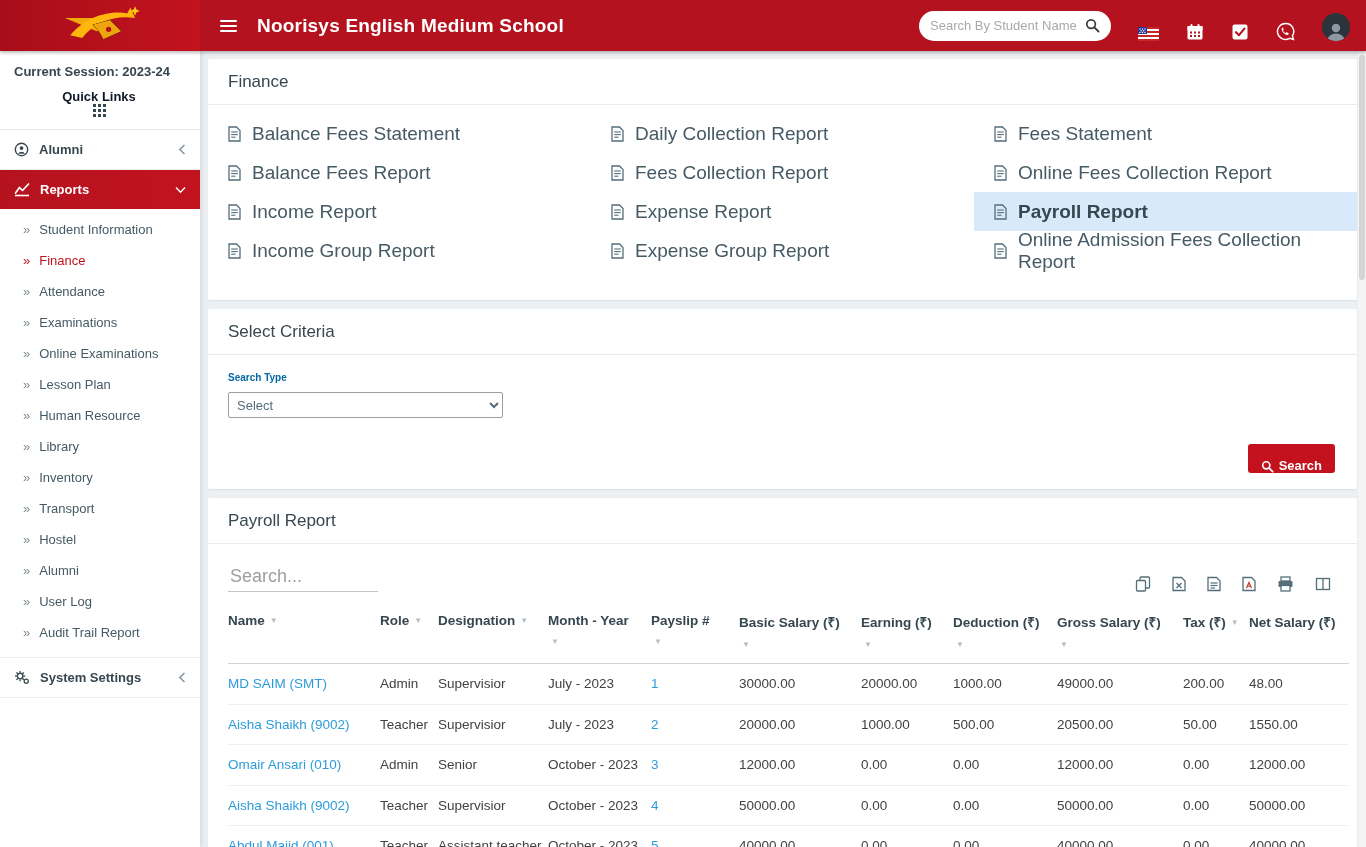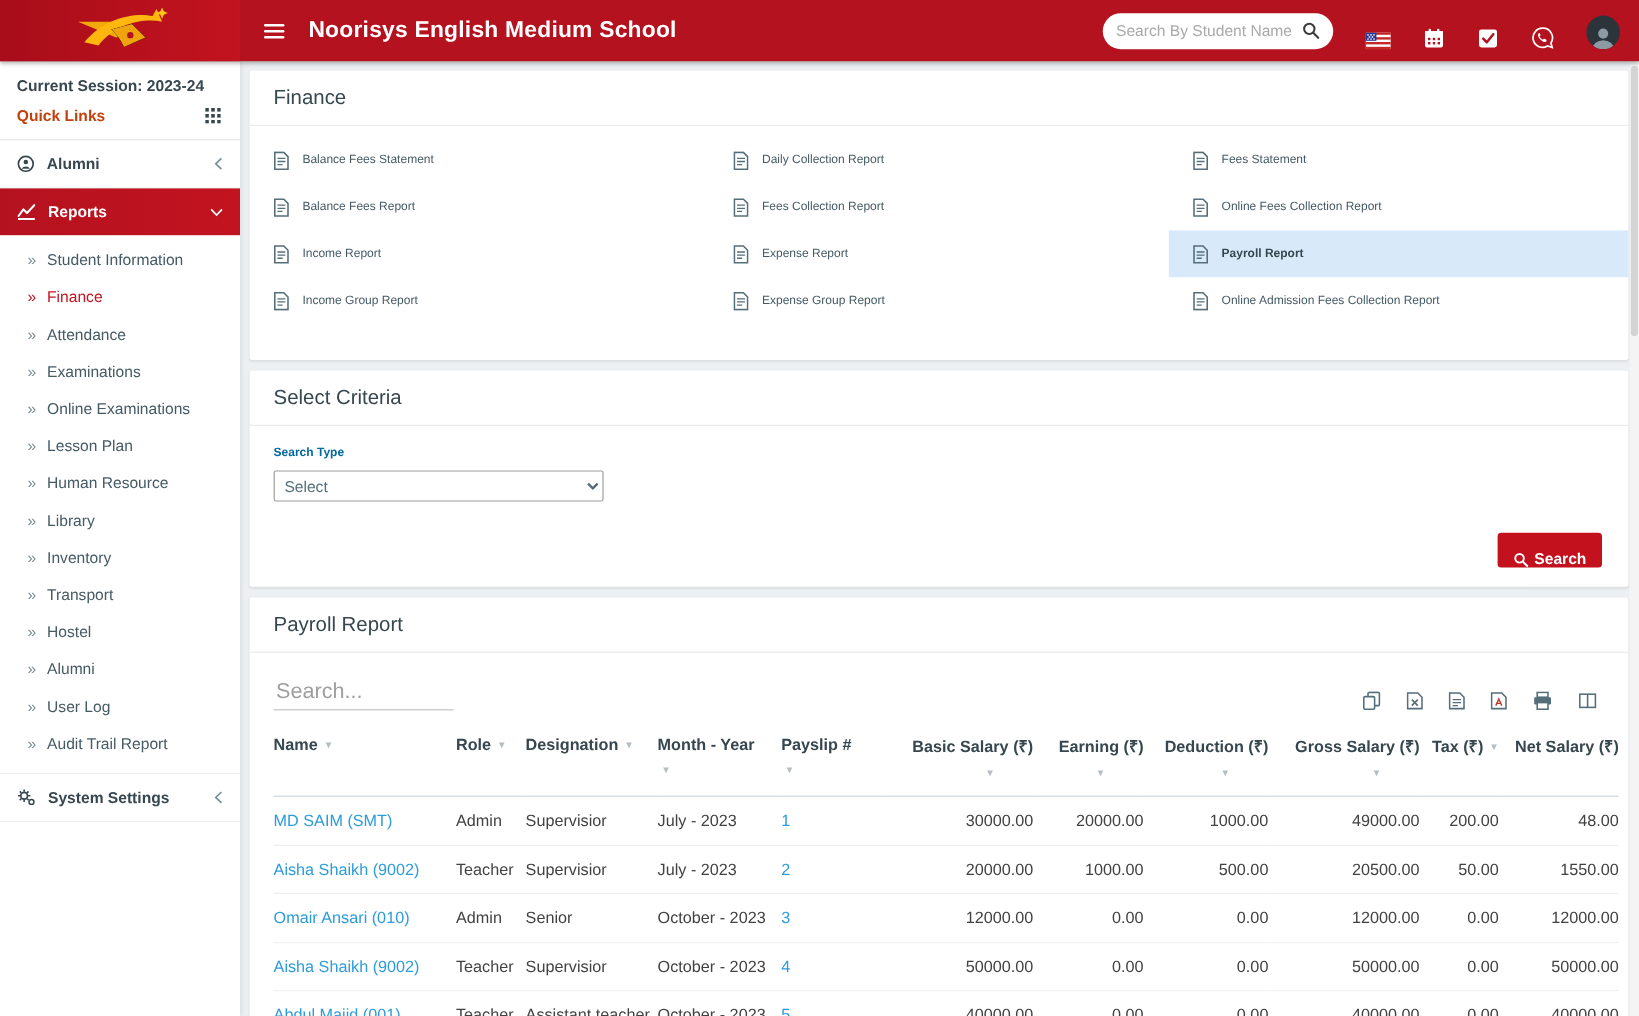--- a/index.html
+++ b/index.html
@@ -18,57 +18,57 @@
   .search-pill { background:#fff; border-radius:16px; height:30px; width:192px; display:flex; align-items:center; padding:0 11px; }
   .search-pill input { border:none; outline:none; flex:1; font-size:13px; color:#555; min-width:0; font-family:inherit; }
   .search-pill input::placeholder { color:#a9a9a9; }
   .top-icon { display:flex; align-items:center; cursor:pointer; }
   .avatar { width:28px; height:28px; border-radius:50%; background:#2b333b; display:flex; align-items:flex-end; justify-content:center; overflow:hidden; cursor:pointer; }
 
   
   .layout { flex:1; display:flex; min-height:0; position:relative; }
   .sidebar { width:200px; flex:none; background:#fff; box-shadow:2px 0 4px rgba(0,0,0,.09); z-index:3; font-size:13px; overflow:hidden; }
   .session { padding:13px 14px 2px; font-weight:bold; color:#37474f; font-size:13px; }
-  .quick-links { display:flex; align-items:center; justify-content:space-between; padding:8px 16px 12px 14px; font-weight:bold; color:#c2410c; border-bottom:1px solid #e7e7e7; }
+  .quick-links { display:flex; align-items:center; justify-content:space-between; padding:8px 16px 12px 14px; font-weight:bold; color:#0f172a; border-bottom:1px solid #e7e7e7;flex-direction:column; }
   .side-item { display:flex; align-items:center; gap:10px; padding:12px 14px; font-weight:bold; color:#37474f; cursor:pointer; border-bottom:1px solid #f0f0f0; }
   .side-item .chev { margin-left:auto; display:flex; }
   .side-item.reports { background:linear-gradient(90deg,#b5121f,#c2131f); color:#fff; border-bottom:none; }
   .submenu { padding:5px 0 9px; border-bottom:1px solid #f0f0f0; }
   .submenu-item { display:flex; align-items:center; gap:9px; padding:8px 14px 8px 23px; color:#455a64; cursor:pointer; }
   .submenu-item .arrow { color:#7d8d96; font-size:13px; }
   .submenu-item.active .label { color:#c0131f; }
   .submenu-item.active .arrow { color:#c0131f; }
 
   
   .content { flex:1; min-width:0; padding:8px 9px 0 8px; display:flex; flex-direction:column; gap:9px; overflow:hidden; }
   .card { background:#fff; border-radius:2px; box-shadow:0 1px 2px rgba(0,0,0,.07); flex:none; }
   .card-heading { font-size:17px; color:#37474f; padding:13px 20px 12px; border-bottom:1px solid #eaeaea; }
 
   .finance-grid { display:grid; grid-template-columns:1fr 1fr 1fr; padding:9px 0 30px; }
   .finance-col { display:flex; flex-direction:column; }
-  .finance-link { display:flex; align-items:center; gap:11px; padding:0 20px; height:39px; color:#455a64; font-size:10px; cursor:pointer; }
+  .finance-link { display:flex; align-items:center; gap:11px; padding:0 20px; height:39px; color:#455a64; font-size:19px; cursor:pointer; }
   .finance-link.active { background:#d8eafa; font-weight:bold; color:#37474f; }
   .file-icon { flex:none; }
 
   .criteria-body { padding:17px 20px 0; }
   .field-label { font-size:10px; font-weight:bold; color:#0369a1; margin-bottom:9px; }
   .select-wrap select { width:275px; height:26px; font-size:13px; color:#546e7a; border:1px solid #9e9e9e; border-radius:2px; padding:0 4px; background:#fff; font-family:inherit; outline:none; }
   .criteria-actions { display:flex; justify-content:flex-end; padding:26px 22px 16px; }
   .search-btn { background:#c3111e; color:#fff; border:none; border-radius:3px; padding:0 13px; height:29px; font-size:13px; font-weight:bold; display:flex; align-items:flex-end; gap:5px; cursor:pointer; font-family:inherit; }
 
   .payroll-body { padding:10px 20px 0; }
   .table-toolbar { display:flex; justify-content:space-between; align-items:flex-end; padding:8px 0 12px; }
   .table-search input { border:none; border-bottom:1px solid #c4c4c4; width:150px; font-size:18px; padding:4px 2px; color:#757575; outline:none; background:transparent; font-family:inherit; }
   .table-search input::placeholder { color:#9e9e9e; }
   .export-icons { display:flex; gap:21px; align-items:center; padding-right:6px; }
   .export-icons .tool { display:flex; cursor:pointer; }
 
   table.payroll { width:100%; border-collapse:collapse; table-layout:fixed; font-size:13.5px; color:#424242; }
   table.payroll thead th { text-align:left; font-weight:bold; color:#37474f; padding:9px 0 14px; vertical-align:top; border-bottom:1px solid #cfd6da; }
-  table.payroll th.num, table.payroll td.num { text-align:right; }
+  table.payroll th.num, table.payroll td.num { }
   table.payroll tbody td { padding:10px 0; border-bottom:1px solid #eef1f3; vertical-align:top; line-height:1.45; }
   .link { color:#2d9cdb; text-decoration:none; cursor:pointer; }
   .sort { font-size:8px; color:#b3bec5; margin-left:5px; vertical-align:2px; }
   .sort.below { display:block; margin:9px 0 0 3px; }
   th.num .sort.below { margin-right:32px; }
 
   
   .scrollbar-track { position:absolute; right:0; top:0; bottom:0; width:8px; background:#f4f4f4; z-index:4; }
   .scroll-thumb { position:absolute; top:4px; right:1px; width:6px; height:225px; border-radius:3px; background:#d4d4d4; cursor:pointer; }
 </style>

